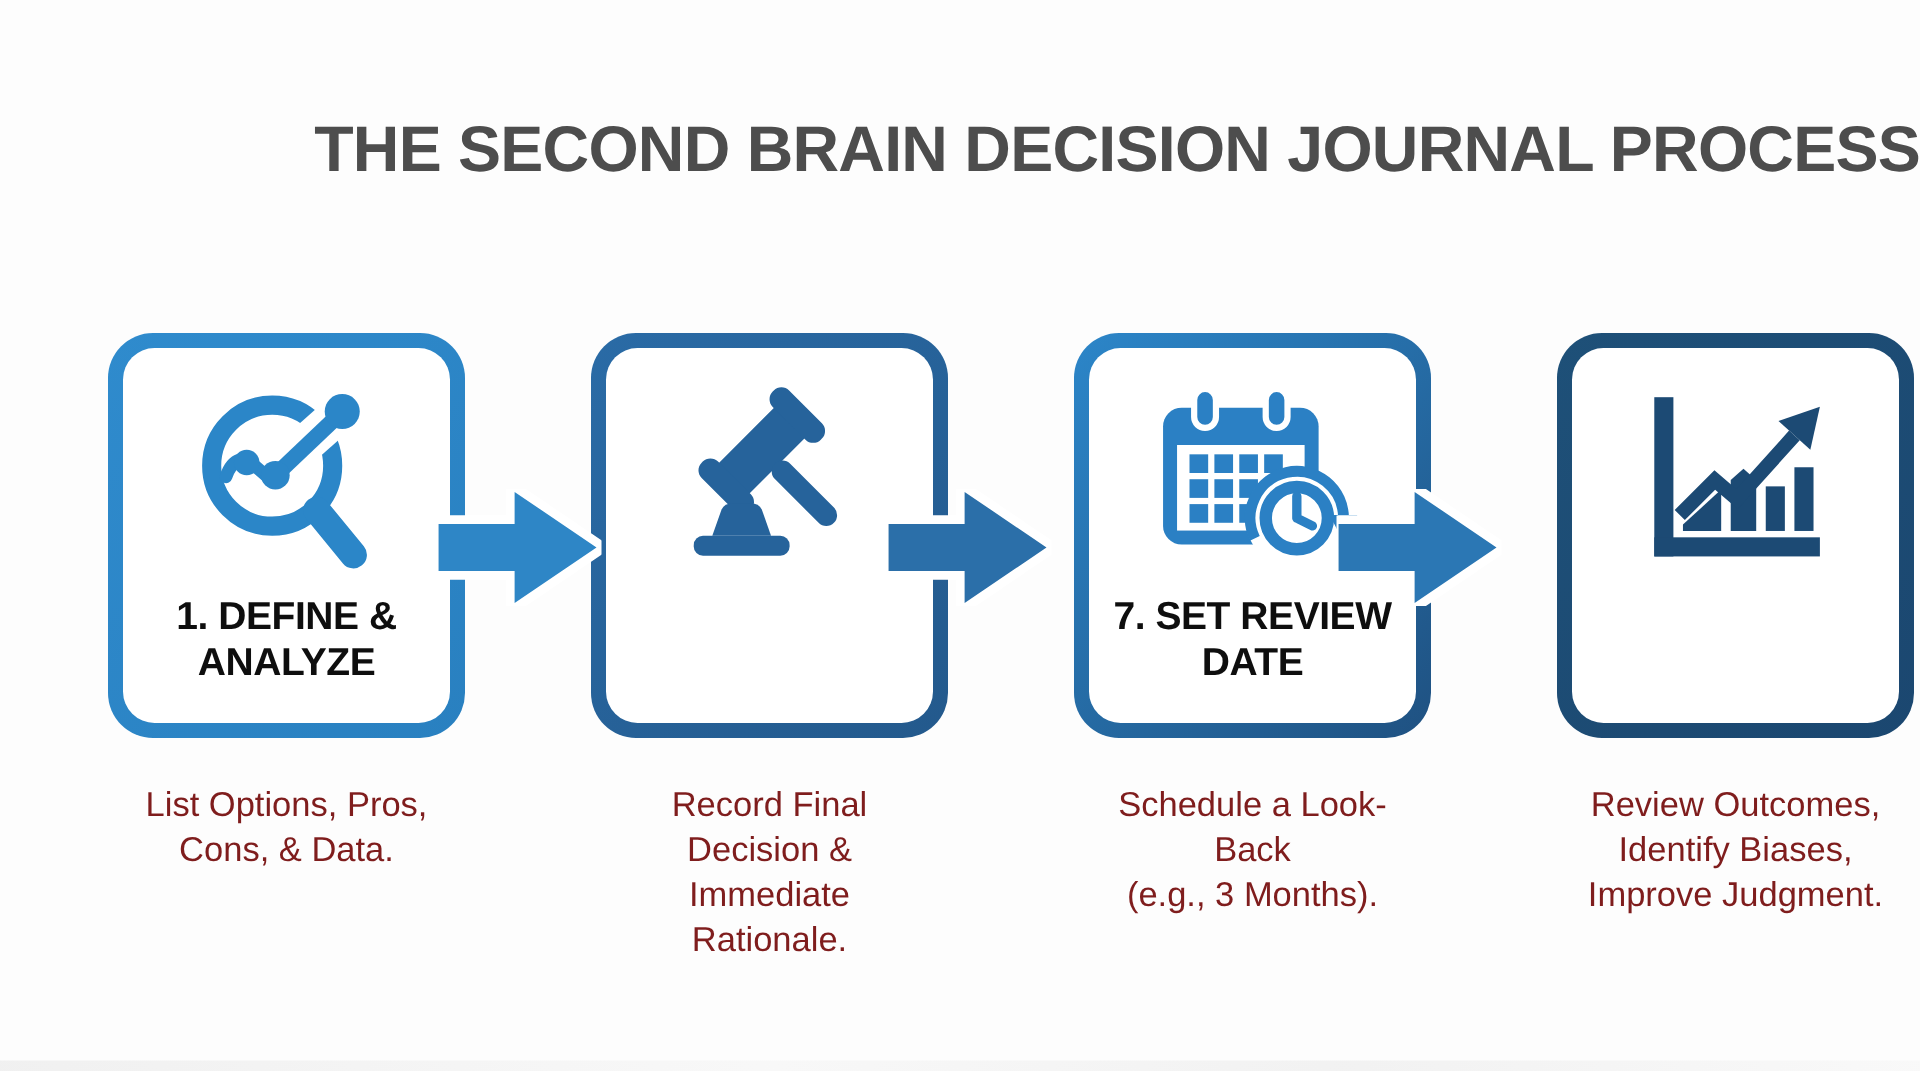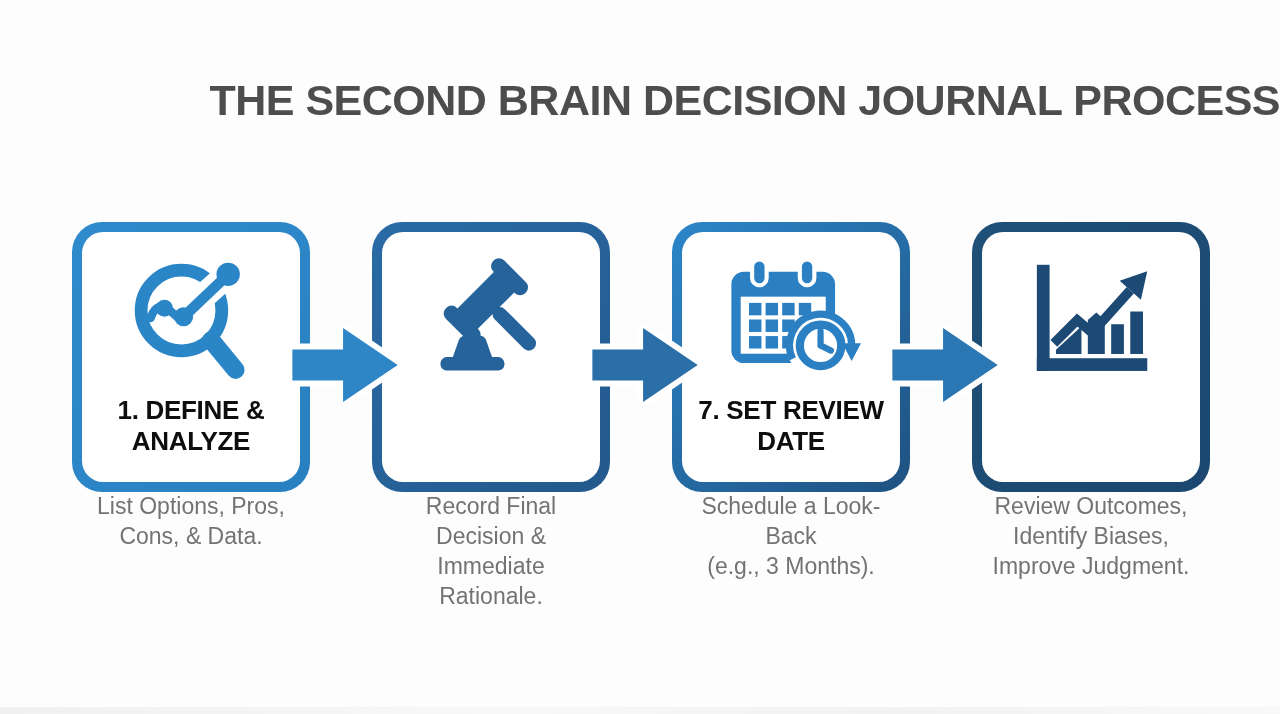--- a/index.html
+++ b/index.html
@@ -21,21 +21,21 @@
     letter-spacing: -0.5px;
     color: #4d4d4d;
     white-space: nowrap;
   }
 
   .row {
     position: absolute;
     top: 222px;
     left: 72px;
     display: flex;
-    gap: 62px;
+    gap: 84px;
   }
 
   .step { width: 238px; display: flex; flex-direction: column; }
 
   .card {
     height: 270px;
     border-radius: 30px;
     padding: 10px;
     background: linear-gradient(135deg, var(--bs, #2b86c8), var(--be, #1c4a74));
   }
@@ -63,26 +63,27 @@
     text-align: center;
     font-size: 26px;
     line-height: 1.22;
     font-weight: 800;
     color: #0e0e0e;
     white-space: pre-line;
     letter-spacing: -0.3px;
   }
 
   .caption {
+    margin-top: 30px;
     align-self: center;
     width: 252px;
     text-align: center;
     font-size: 23px;
     line-height: 1.3;
-    color: #737373;
+    color: #7f1d1d;
     white-space: pre-line;
   }
 
   .flow-arrow {
     position: absolute;
     top: 326px;
     width: 110px;
     height: 78px;
     z-index: 5;
   }

